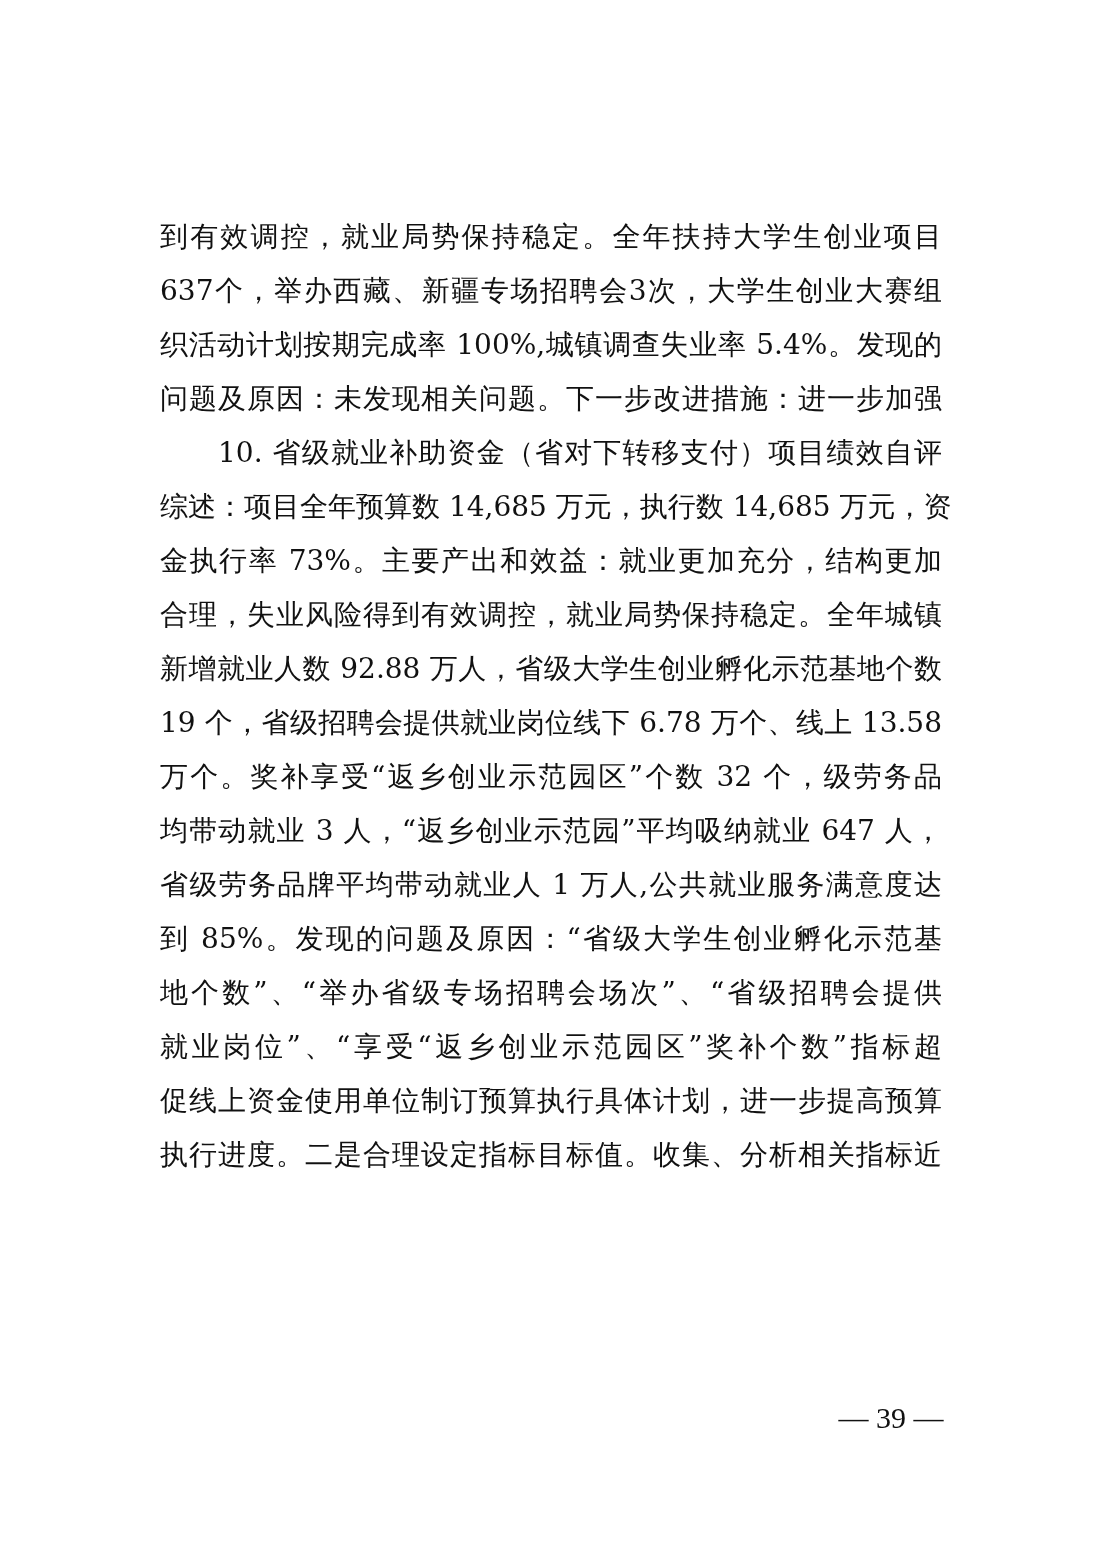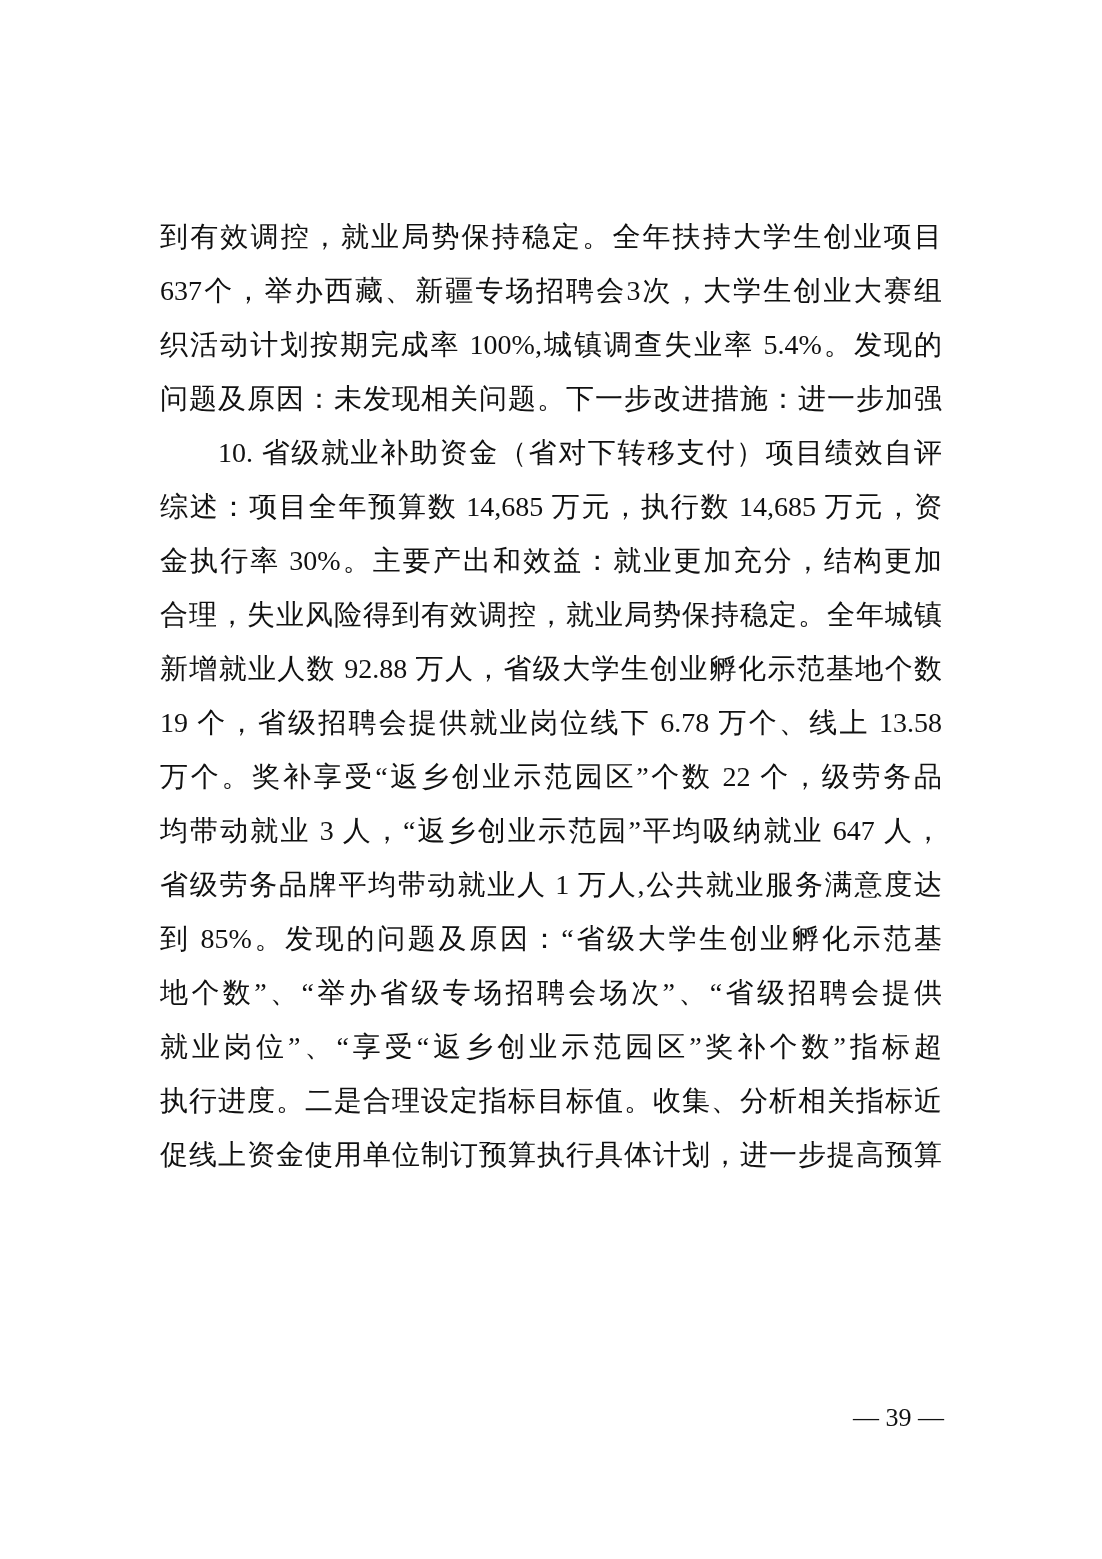--- a/index.html
+++ b/index.html
@@ -20,21 +20,20 @@
       left: 0; top: 0;
       width: 1102px;
       height: 1559px;
       background: #ffffff;
     }
     .body-text {
       position: absolute;
       left: 160px;
       top: 210px;
       width: 782px;
-      font-family: Liberation Serif, serif;
     }
     .line {
       display: block;
       height: 54px;
       line-height: 54px;
       font-size: 28px;
       white-space: nowrap;
       text-align: justify;
       text-align-last: justify;
       letter-spacing: 0px;
@@ -46,52 +45,52 @@
     .line.indent {
       padding-left: 58px;
     }
     .page-number {
       position: absolute;
       left: 838px;
       top: 1398px;
       width: 106px;
       height: 40px;
       line-height: 40px;
-      font-size: 26px;
-      text-align: right;
+      font-size: 30px;
+      text-align: center;
       white-space: nowrap;
       font-family: "Liberation Serif", "DejaVu Serif", serif;
     }
   </style>
 </head>
 <body>
 
 <div class="page">
   <div class="body-text">
 
     <div class="paragraph">
       <span class="line">到有效调控，就业局势保持稳定。全年扶持大学生创业项目</span>
       <span class="line">637个，举办西藏、新疆专场招聘会3次，大学生创业大赛组</span>
       <span class="line">织活动计划按期完成率 100%,城镇调查失业率 5.4%。发现的</span>
       <span class="line">问题及原因：未发现相关问题。下一步改进措施：进一步加强</span>
     </div>
 
     <div class="paragraph">
       <span class="line indent">10. 省级就业补助资金（省对下转移支付）项目绩效自评</span>
       <span class="line">综述：项目全年预算数 14,685 万元，执行数 14,685 万元，资</span>
-      <span class="line">金执行率 30%。主要产出和效益：就业更加充分，结构更加</span>
+      <span class="line">金执行率 73%。主要产出和效益：就业更加充分，结构更加</span>
       <span class="line">合理，失业风险得到有效调控，就业局势保持稳定。全年城镇</span>
       <span class="line">新增就业人数 92.88 万人，省级大学生创业孵化示范基地个数</span>
       <span class="line">19 个，省级招聘会提供就业岗位线下 6.78 万个、线上 13.58</span>
-      <span class="line">万个。奖补享受“返乡创业示范园区”个数 22 个，级劳务品</span>
+      <span class="line">万个。奖补享受“返乡创业示范园区”个数 32 个，级劳务品</span>
       <span class="line">均带动就业 3 人，“返乡创业示范园”平均吸纳就业 647 人，</span>
       <span class="line">省级劳务品牌平均带动就业人 1 万人,公共就业服务满意度达</span>
       <span class="line">到 85%。发现的问题及原因：“省级大学生创业孵化示范基</span>
       <span class="line">地个数”、“举办省级专场招聘会场次”、“省级招聘会提供</span>
       <span class="line">就业岗位”、“享受“返乡创业示范园区”奖补个数”指标超</span>
+      <span class="line">促线上资金使用单位制订预算执行具体计划，进一步提高预算</span>
       <span class="line">执行进度。二是合理设定指标目标值。收集、分析相关指标近</span>
-      <span class="line">促线上资金使用单位制订预算执行具体计划，进一步提高预算</span>
     </div>
 
   </div>
 
   <div class="page-number">— 39 —</div>
 </div>
 
 </body></html>

